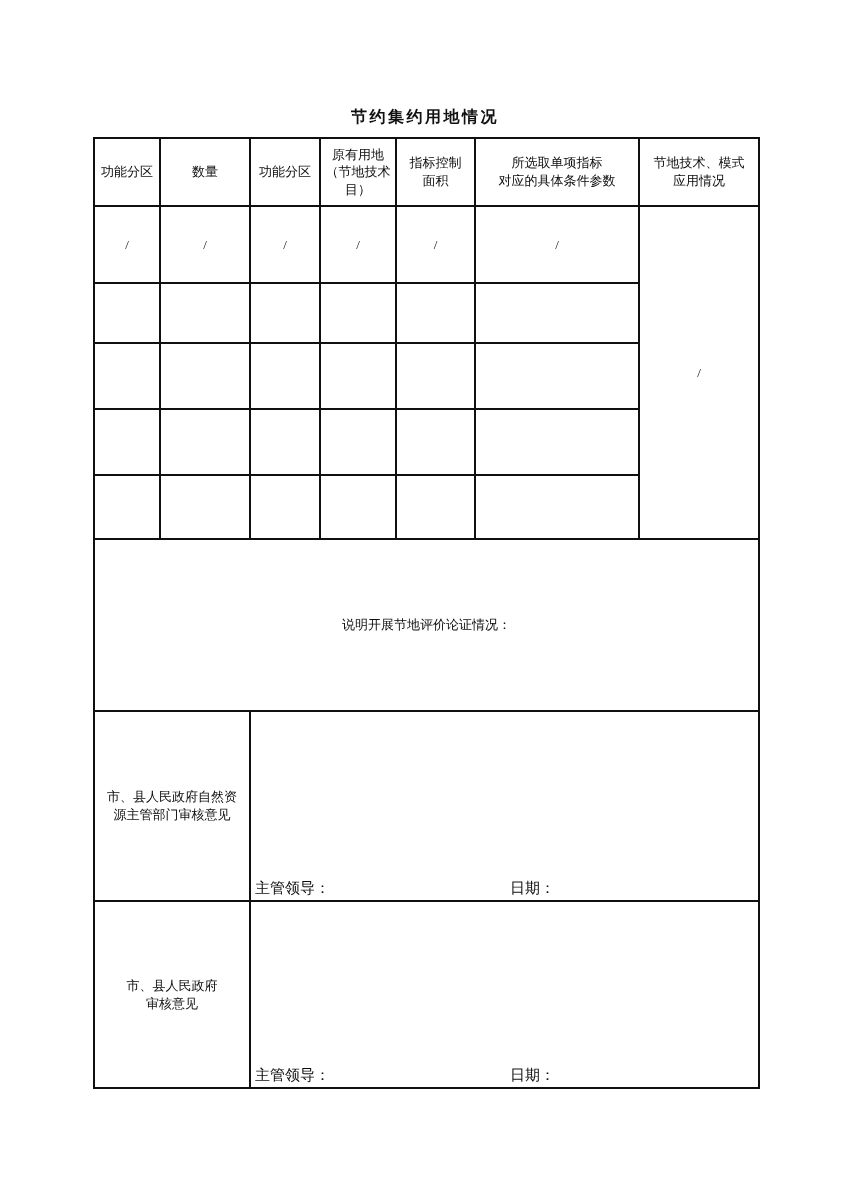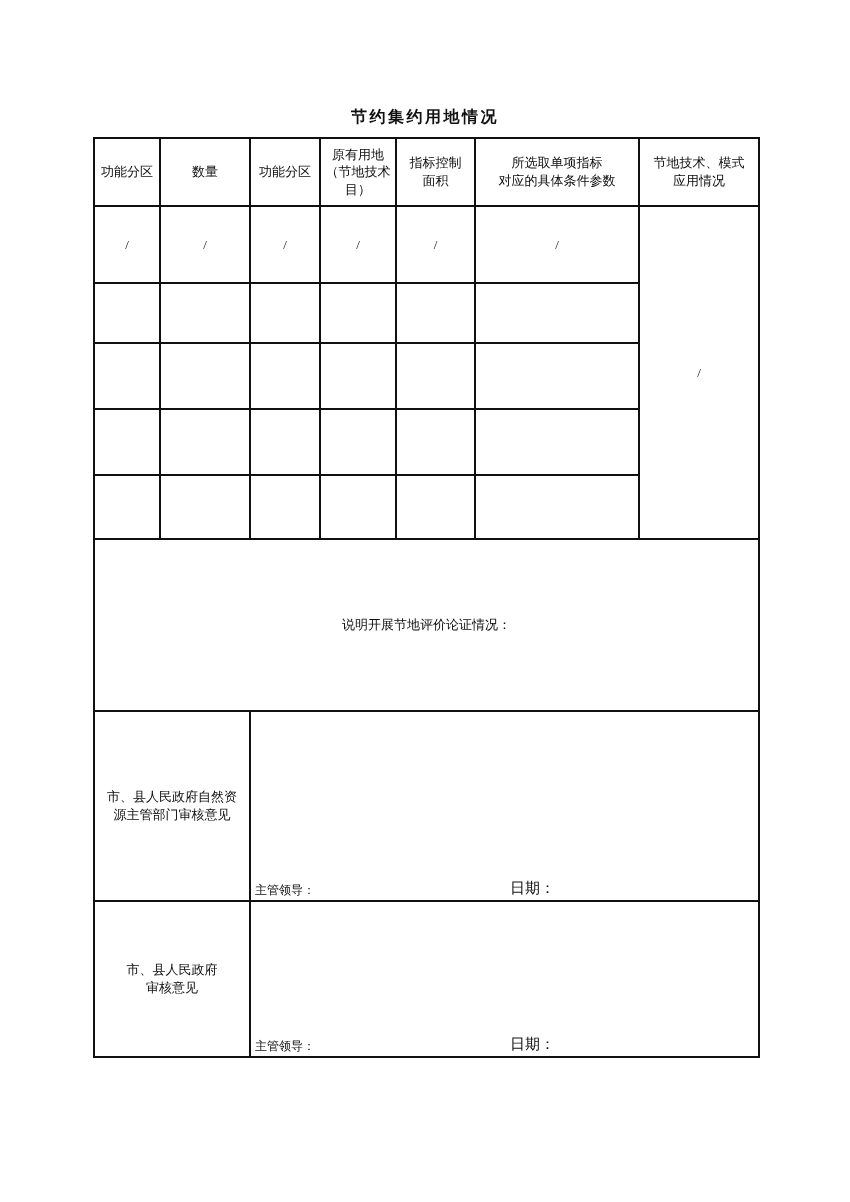--- a/index.html
+++ b/index.html
@@ -51,21 +51,21 @@
     box-sizing: border-box;
   }
   tr.row-header   { height: 68px; }
   tr.row-1        { height: 77px; }
   tr.row-2        { height: 60px; }
   tr.row-3        { height: 66px; }
   tr.row-4        { height: 66px; }
   tr.row-5        { height: 64px; }
   tr.row-note     { height: 172px; }
   tr.row-review-1 { height: 190px; }
-  tr.row-review-2 { height: 156px; }
+  tr.row-review-2 { height: 187px; }
 
   td.note-cell {
     text-align: left;
     vertical-align: top;
     padding: 4px 5px;
     border-radius: 11px;
   }
   td.review-content {
     position: relative;
     padding: 0;
@@ -75,21 +75,21 @@
     left: 0;
     bottom: 2px;
     width: 100%;
     height: 18px;
     text-align: left;
   }
   .sig-leader {
     position: absolute;
     left: 4px;
     bottom: 0;
-    font-size: 12px;
+    font-size: 15px;
     white-space: nowrap;
   }
   .sig-date {
     position: absolute;
     left: 259px;
     bottom: 0;
     font-size: 15px;
     white-space: nowrap;
   }
   .slash { font-size: 13px; }

